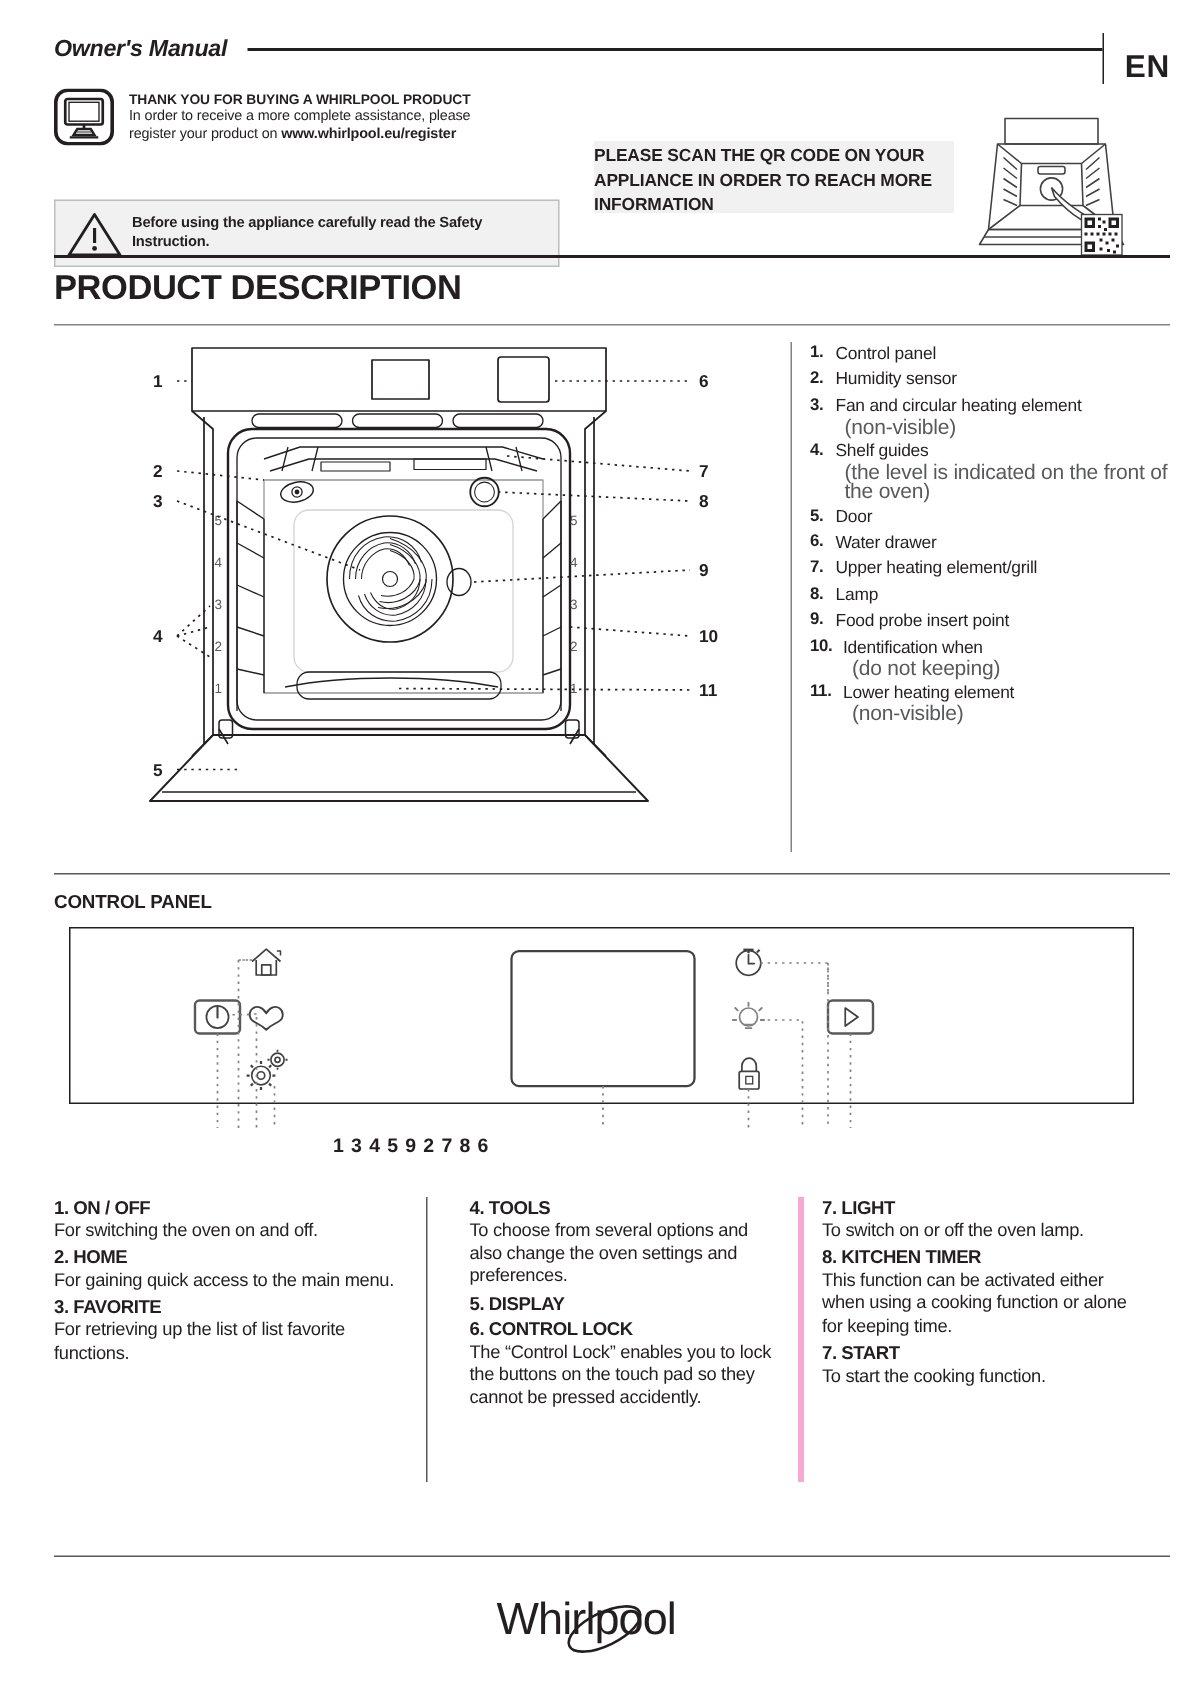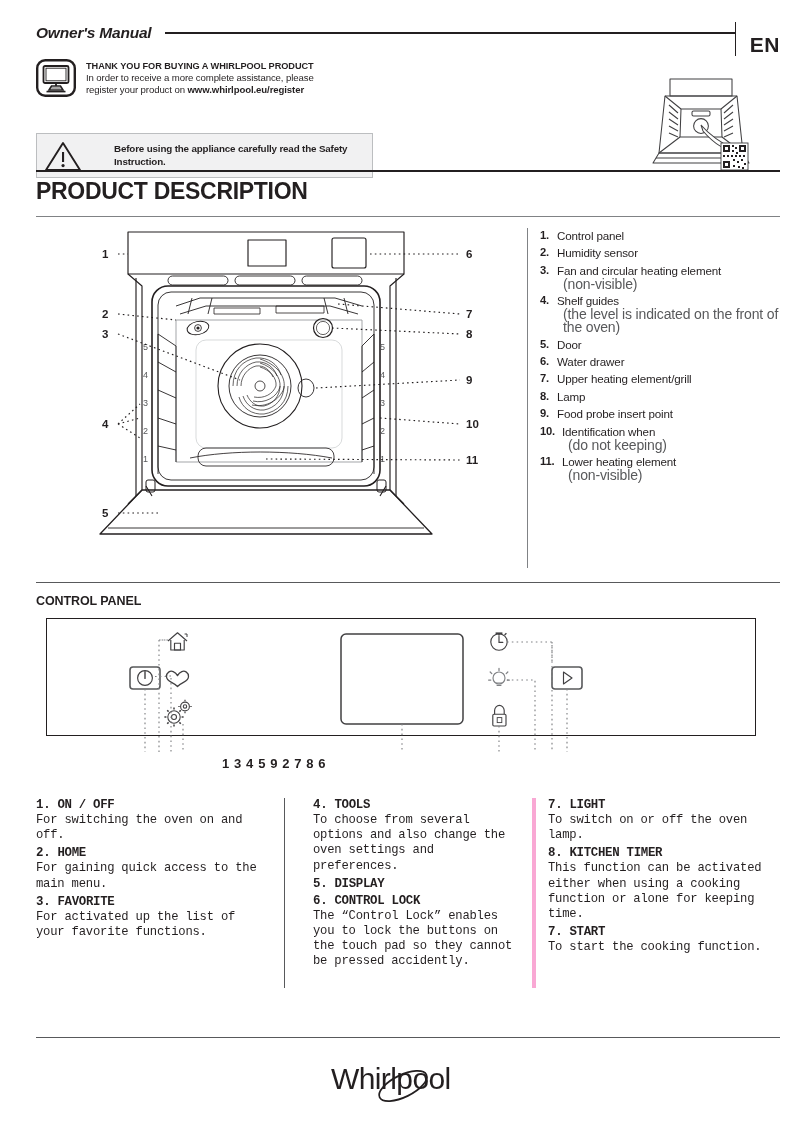--- a/index.html
+++ b/index.html
@@ -77,21 +77,21 @@
     letter-spacing: -0.1px;
   }
   .thanks-body b { font-weight: bold; }
 
   
   .warn-box {
     position: absolute; left: 0; top: 113px;
     width: 337px; height: 45px;
     background: #f1f1f2;
     border: 1px solid #bcbec0;
-    display: flex; align-items: center; gap: 26px;
+    display: flex; align-items: center;
   }
   .warn-icon {
     width: 38px; height: 32px; flex: 0 0 38px;
     margin-left: 7px; margin-right: 6px;
   }
   .warn-text {
     font-size: 9.8px; font-weight: bold;
     line-height: 12.6px;
     letter-spacing: -0.15px;
     padding-right: 8px;
@@ -201,21 +201,20 @@
   }
 
   
   .desc-cols {
     position: absolute; left: 36px; top: 798px;
     width: 744px; height: 190px;
     display: flex;
   }
   .desc-col {
     padding-right: 14px;
-    font-family: Liberation Mono, monospace;
   }
   .desc-col.c1 { width: 248px; }
   .desc-col.c2 { width: 248px; border-left: 1px solid #58595b; padding-left: 28px; }
   .desc-col.c3 { width: 248px; border-left: 4px solid #f9a8d4; padding-left: 12px; }
   .desc-head {
     font-size: 12.4px; font-weight: bold;
     letter-spacing: -0.3px;
     margin-top: 3px;
   }
   .desc-head:first-child { margin-top: 0; }
@@ -271,20 +270,21 @@
     <div class="warn-icon">
       <svg viewBox="0 0 38 32" width="38" height="32">
         <path d="M19 3 L36 30 L2 30 Z" fill="none" stroke="#231f20" stroke-width="1.9" stroke-linejoin="round"></path>
         <rect x="18" y="12" width="2.1" height="10" fill="#231f20"></rect>
         <circle cx="19.05" cy="25.6" r="1.6" fill="#231f20"></circle>
       </svg>
     </div>
     <div class="warn-text">Before using the appliance carefully read the Safety Instruction.</div>
   </div>
 
+  <div class="qr-notice">PLEASE SCAN THE QR CODE ON YOUR APPLIANCE IN ORDER TO REACH MORE INFORMATION</div>
 
   <div class="qr-thumb">
     <svg viewBox="0 0 105 98" width="105" height="98">
       <g fill="none" stroke="#414042" stroke-width="1.05" stroke-linejoin="round">
 
         <rect x="19" y="4" width="62" height="17"></rect>
 
         <path d="M14 21 L86 21 L92 78 L8 78 Z"></path>
 
         <path d="M30 34 L70 34 L71 62 L29 62 Z"></path>
@@ -628,21 +628,21 @@
 <div class="cp-numbers">1 3 4 5 9 2 7 8 6</div>
 
 <div class="desc-cols">
 
   <div class="desc-col c1">
     <div class="desc-head">1. ON / OFF</div>
     <div class="desc-body">For switching the oven on and off.</div>
     <div class="desc-head">2. HOME</div>
     <div class="desc-body">For gaining quick access to the main menu.</div>
     <div class="desc-head">3. FAVORITE</div>
-    <div class="desc-body">For activated up the list of your favorite functions.</div>
+    <div class="desc-body">For retrieving up the list of list favorite functions.</div>
   </div>
 
   <div class="desc-col c2">
     <div class="desc-head">4. TOOLS</div>
     <div class="desc-body">To choose from several options and also change the oven settings and preferences.</div>
     <div class="desc-head">5. DISPLAY</div>
     <div class="desc-head">6. CONTROL LOCK</div>
     <div class="desc-body">The “Control Lock” enables you to lock the buttons on the touch pad so they cannot be pressed accidently.</div>
   </div>
 

